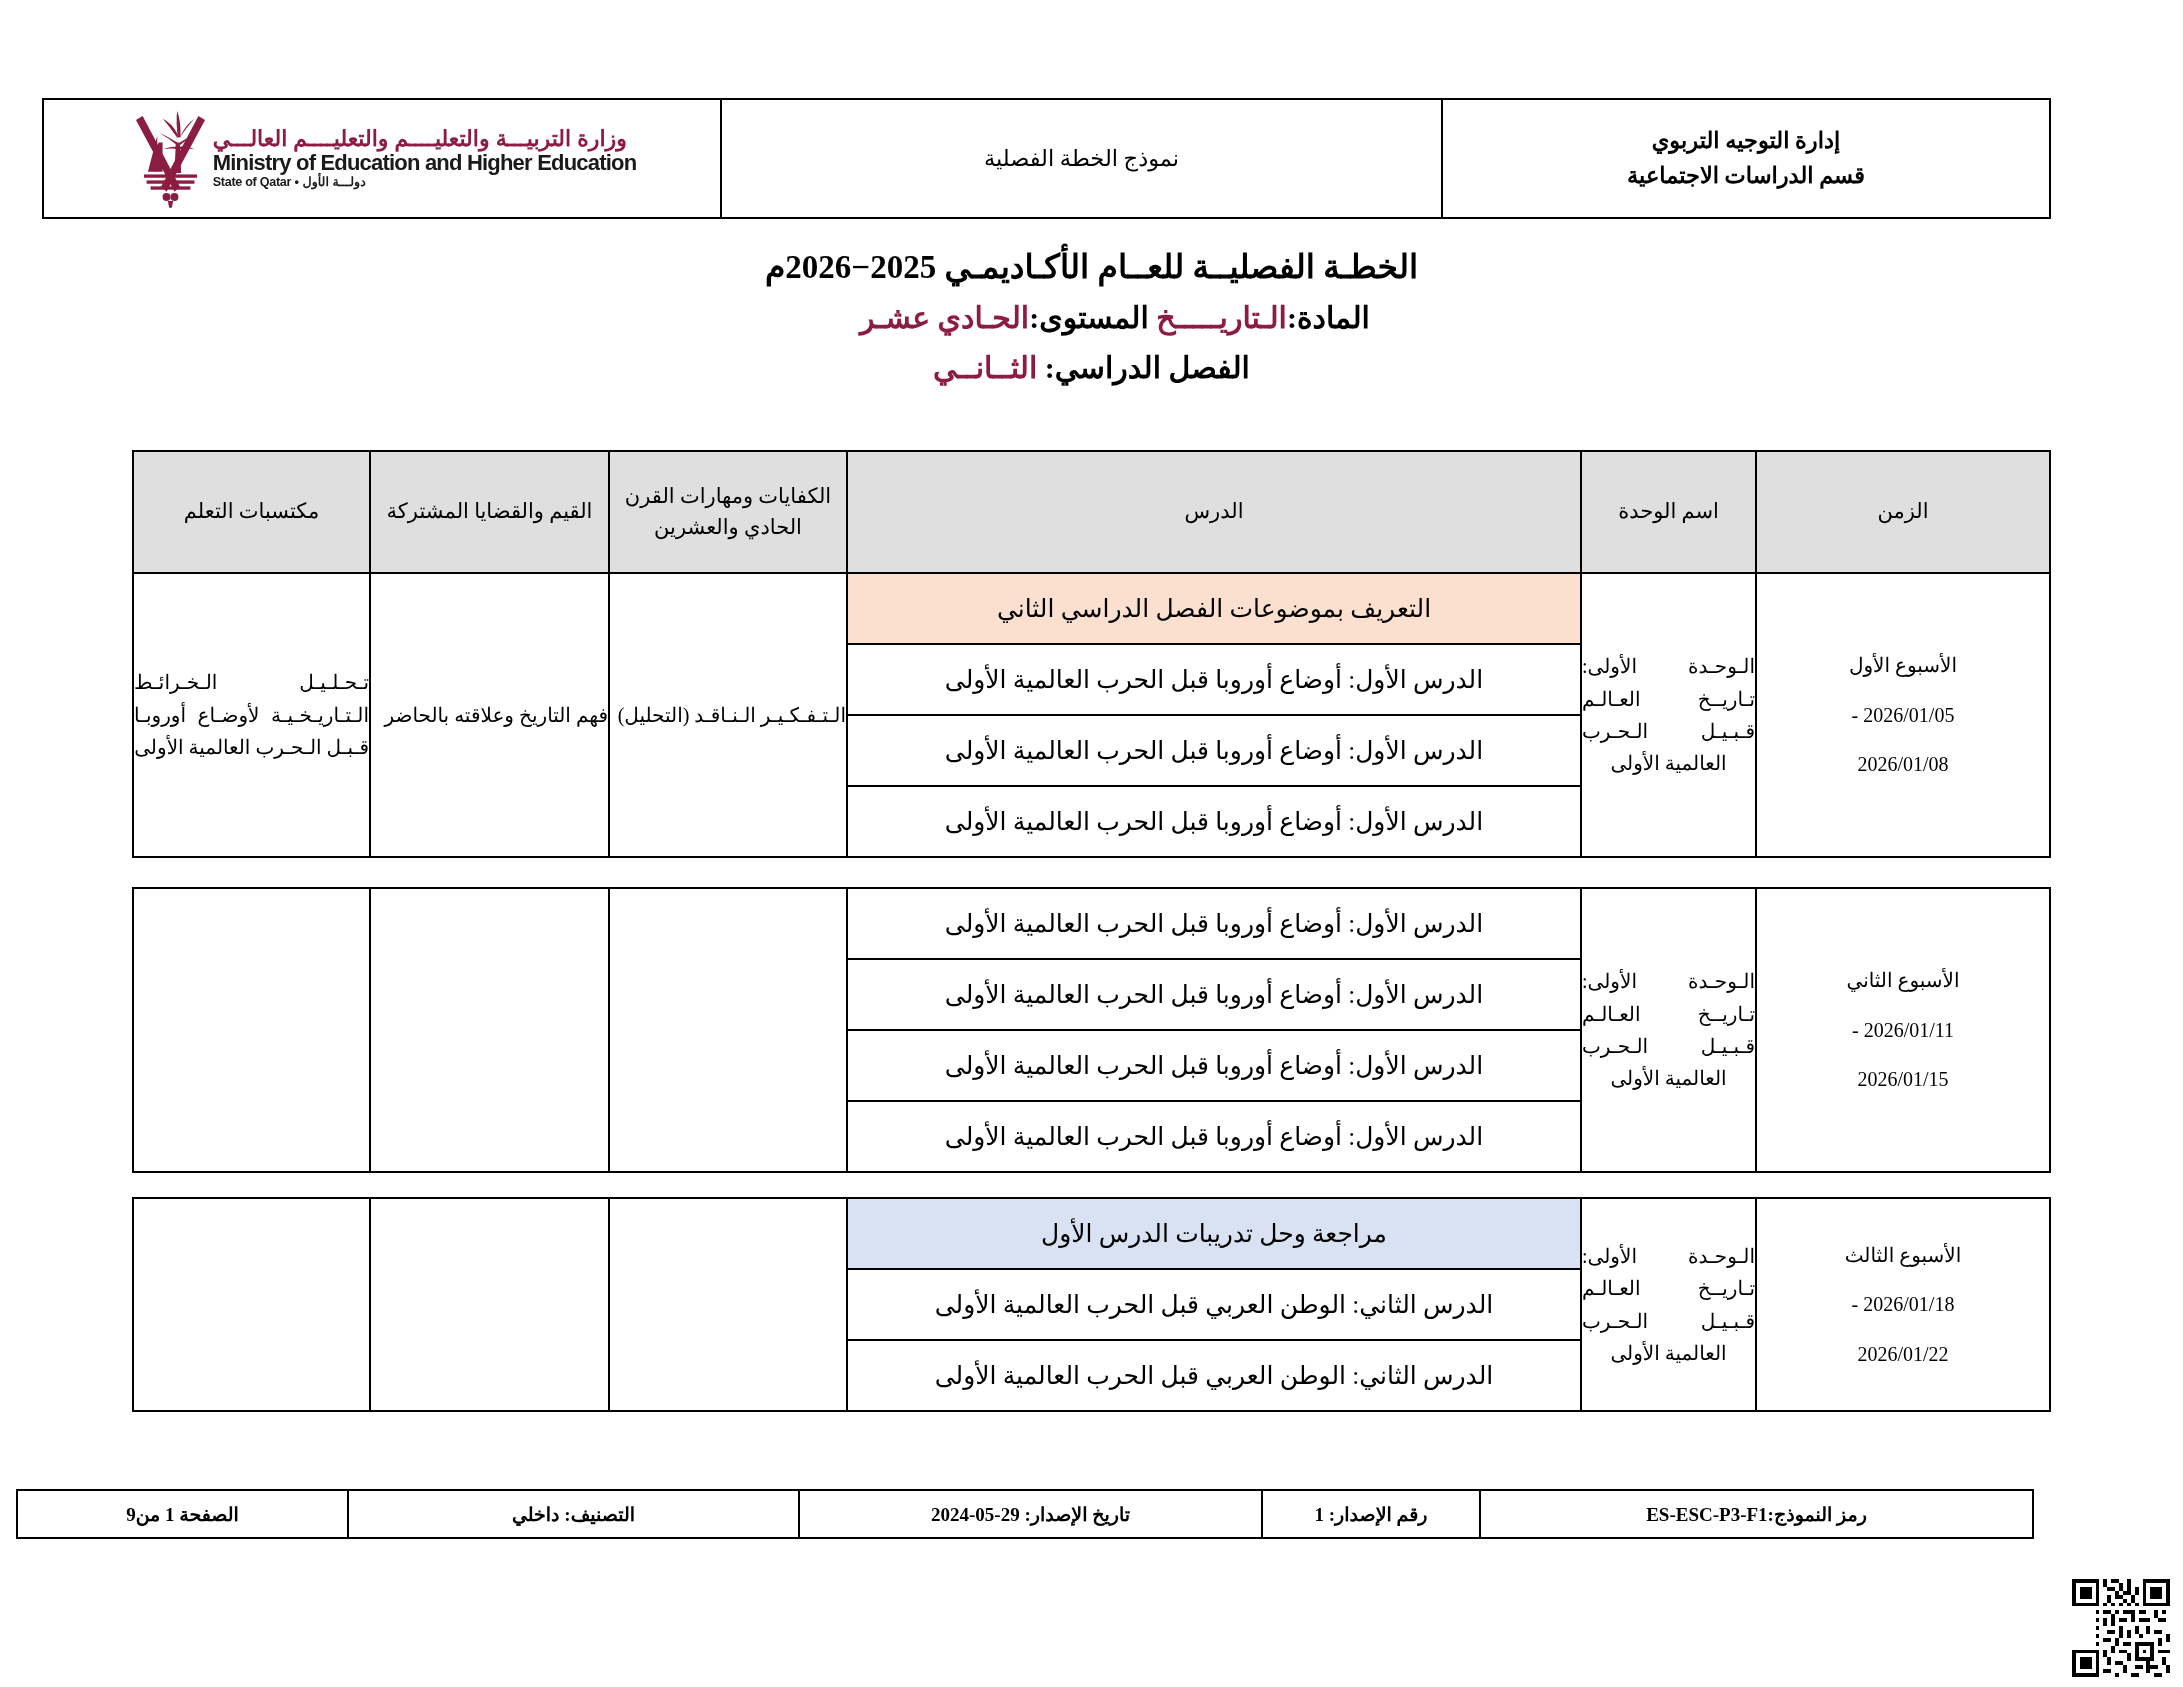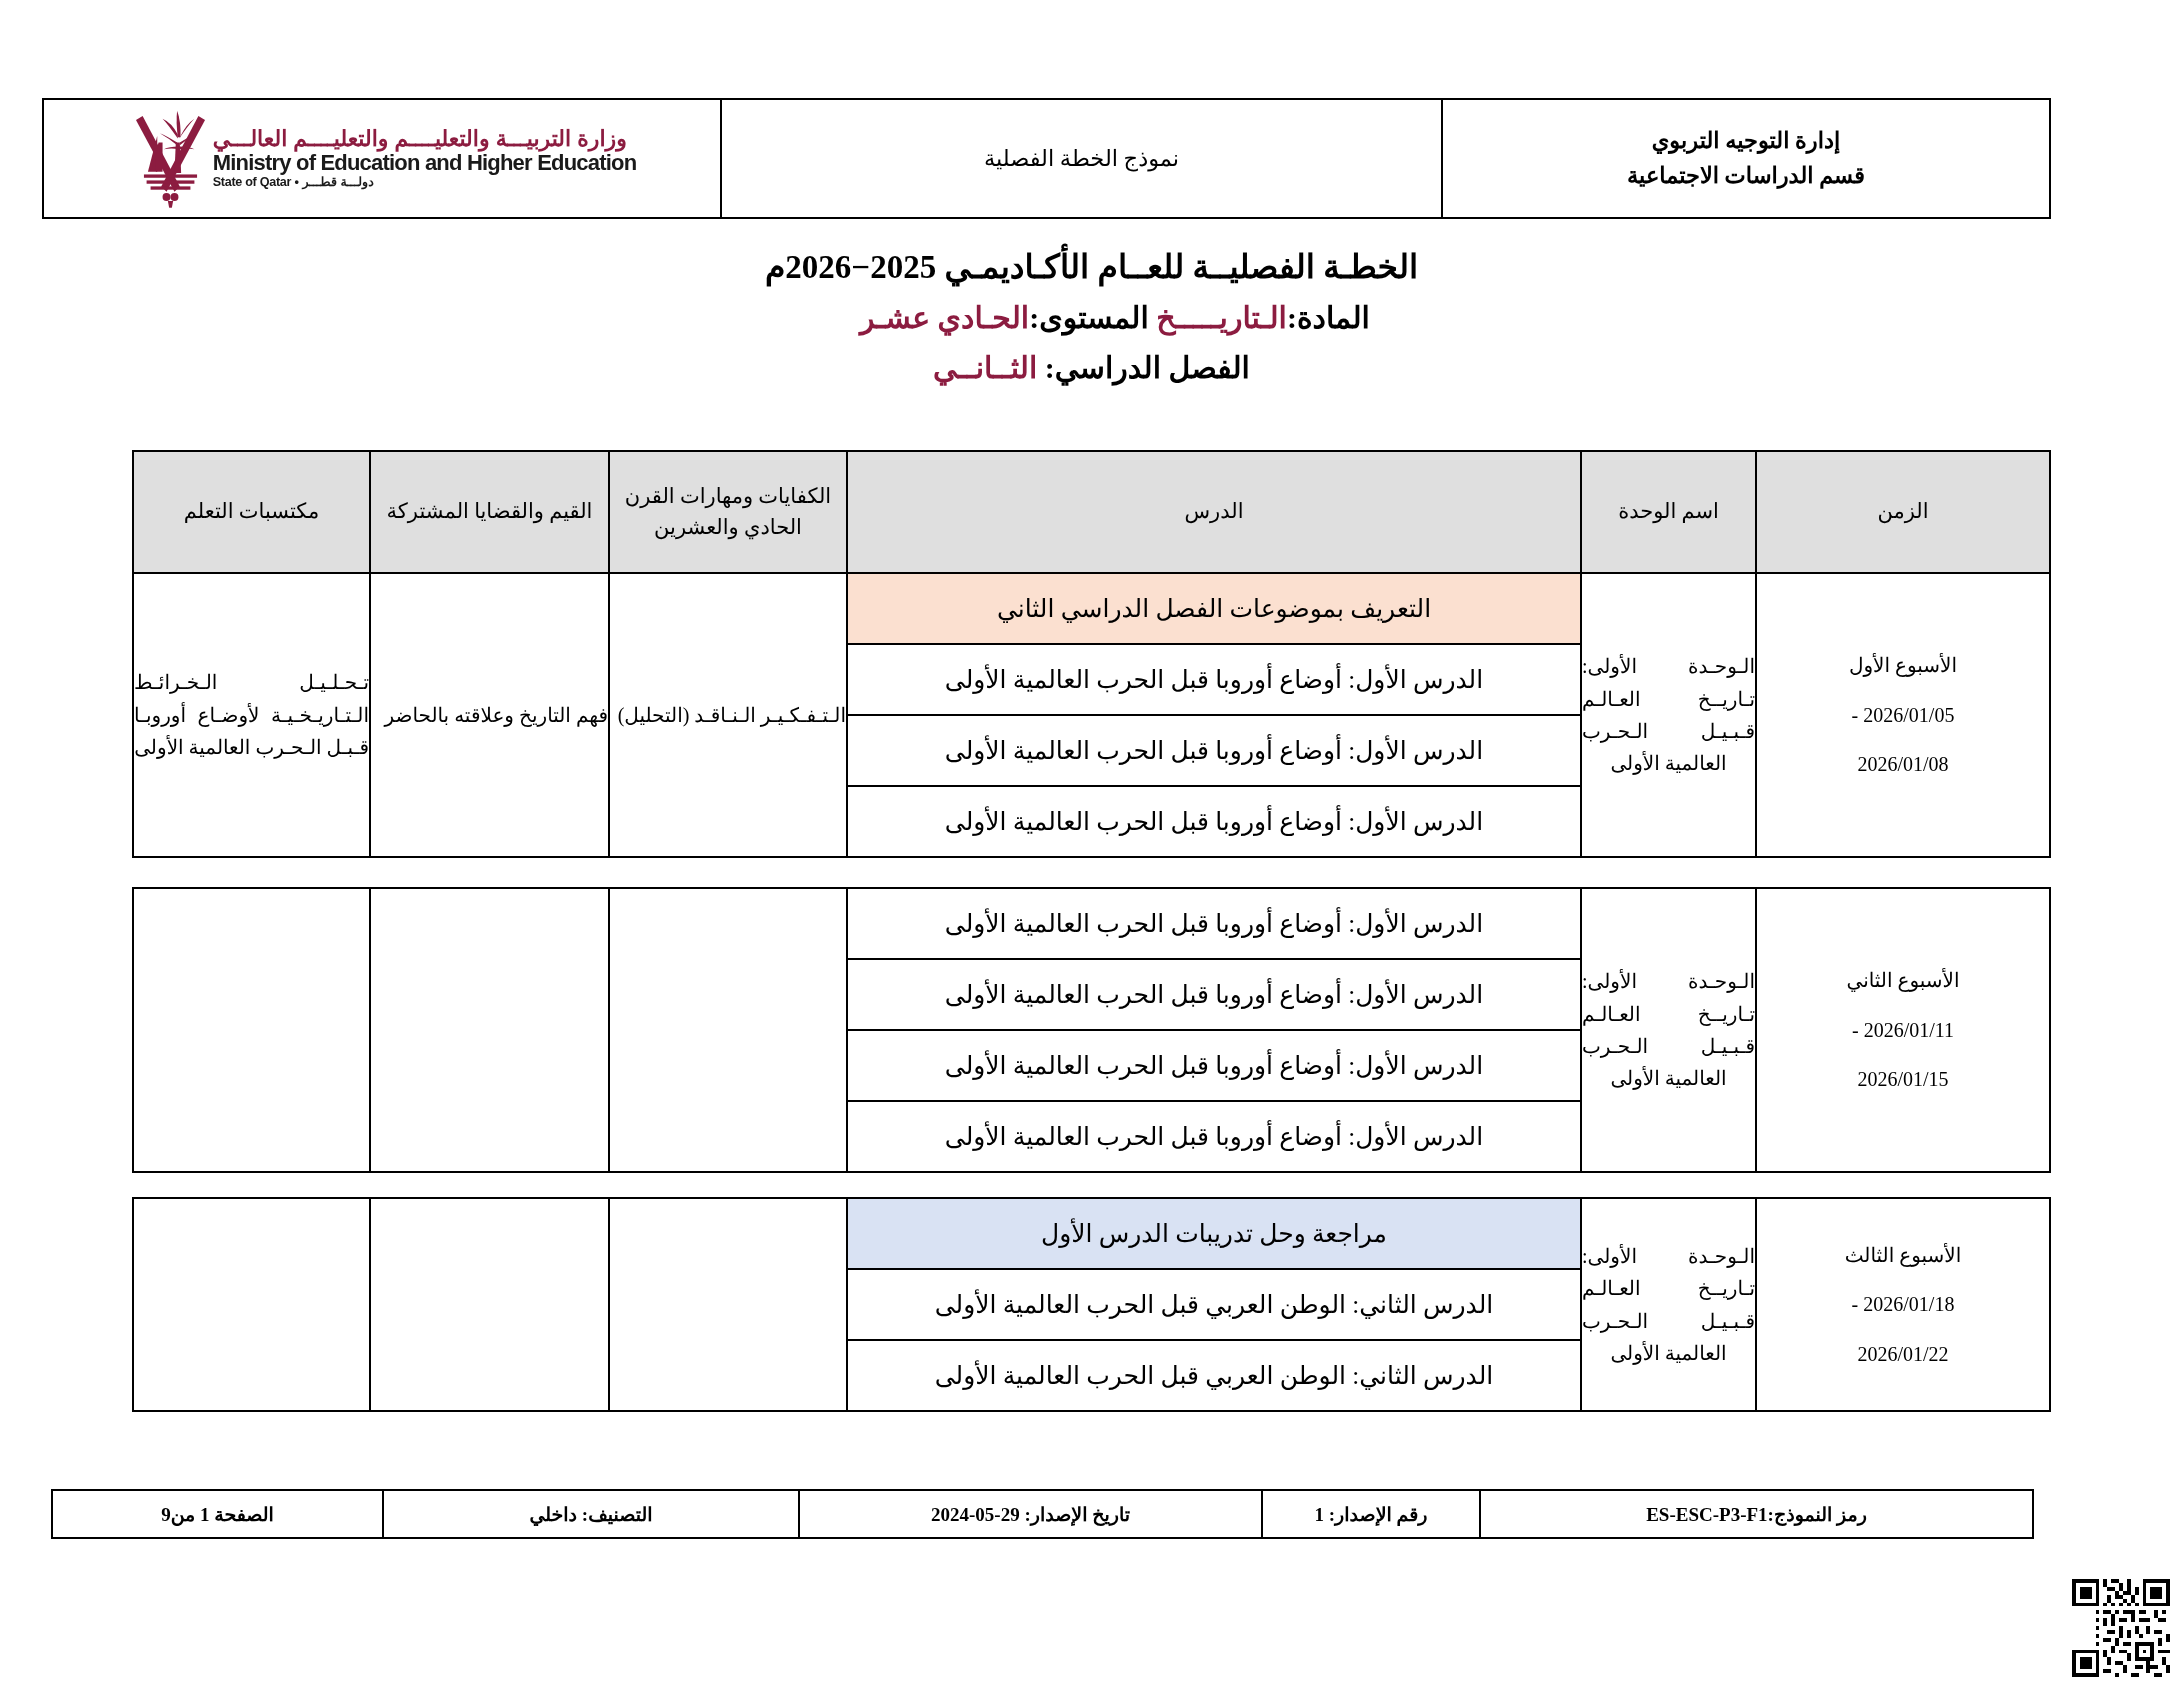--- a/index.html
+++ b/index.html
@@ -191,21 +191,21 @@
     text-align: center;
     font-size: 19px;
     font-weight: bold;
     height: 48px;
     padding: 4px 6.6px;
     white-space: nowrap;
   }
   .f-code { width: 553px; }
   .f-num  { width: 218px; }
   .f-date { width: 463px; }
-  .f-cls  { width: 416px; border-radius: 16px; }
+  .f-cls  { width: 451px; border-radius: 16px; }
   .f-page { width: 331px; }
   .ltr { direction: ltr; unicode-bidi: embed; }
 
   
   .qr {
     position: absolute;
     top: 1579px; left: 2072px;
     width: 98px; height: 98px;
   }
 </style>
@@ -222,21 +222,21 @@
         <div class="dept-line">قسم الدراسات الاجتماعية</div>
       </td>
       <td class="hdr-mid-cell">
         <div class="form-title">نموذج الخطة الفصلية</div>
       </td>
       <td class="hdr-logo-cell">
         <div class="logo-wrap">
           <div class="logo-text">
             <div class="logo-ar">وزارة التربيـــة والتعليــــم والتعليــــم العالـــي</div>
             <div class="logo-en">Ministry of Education and Higher Education</div>
-            <div class="logo-sub">دولـــة قطـــر • State of Qatar</div>
+            <div class="logo-sub">دولـــة الأول • State of Qatar</div>
           </div>
           <svg class="logo-mark" viewBox="0 0 128 152">
             <g fill="#8C1C40">
 
               <path d="M12 18 L22 12 L78 118 L70 126 Z"></path>
               <path d="M116 18 L106 12 L50 118 L58 126 Z"></path>
               <circle cx="70" cy="134" r="6"></circle>
               <circle cx="58" cy="134" r="6"></circle>
               <path d="M60 140 L68 140 L66 150 L62 150 Z"></path>
 

